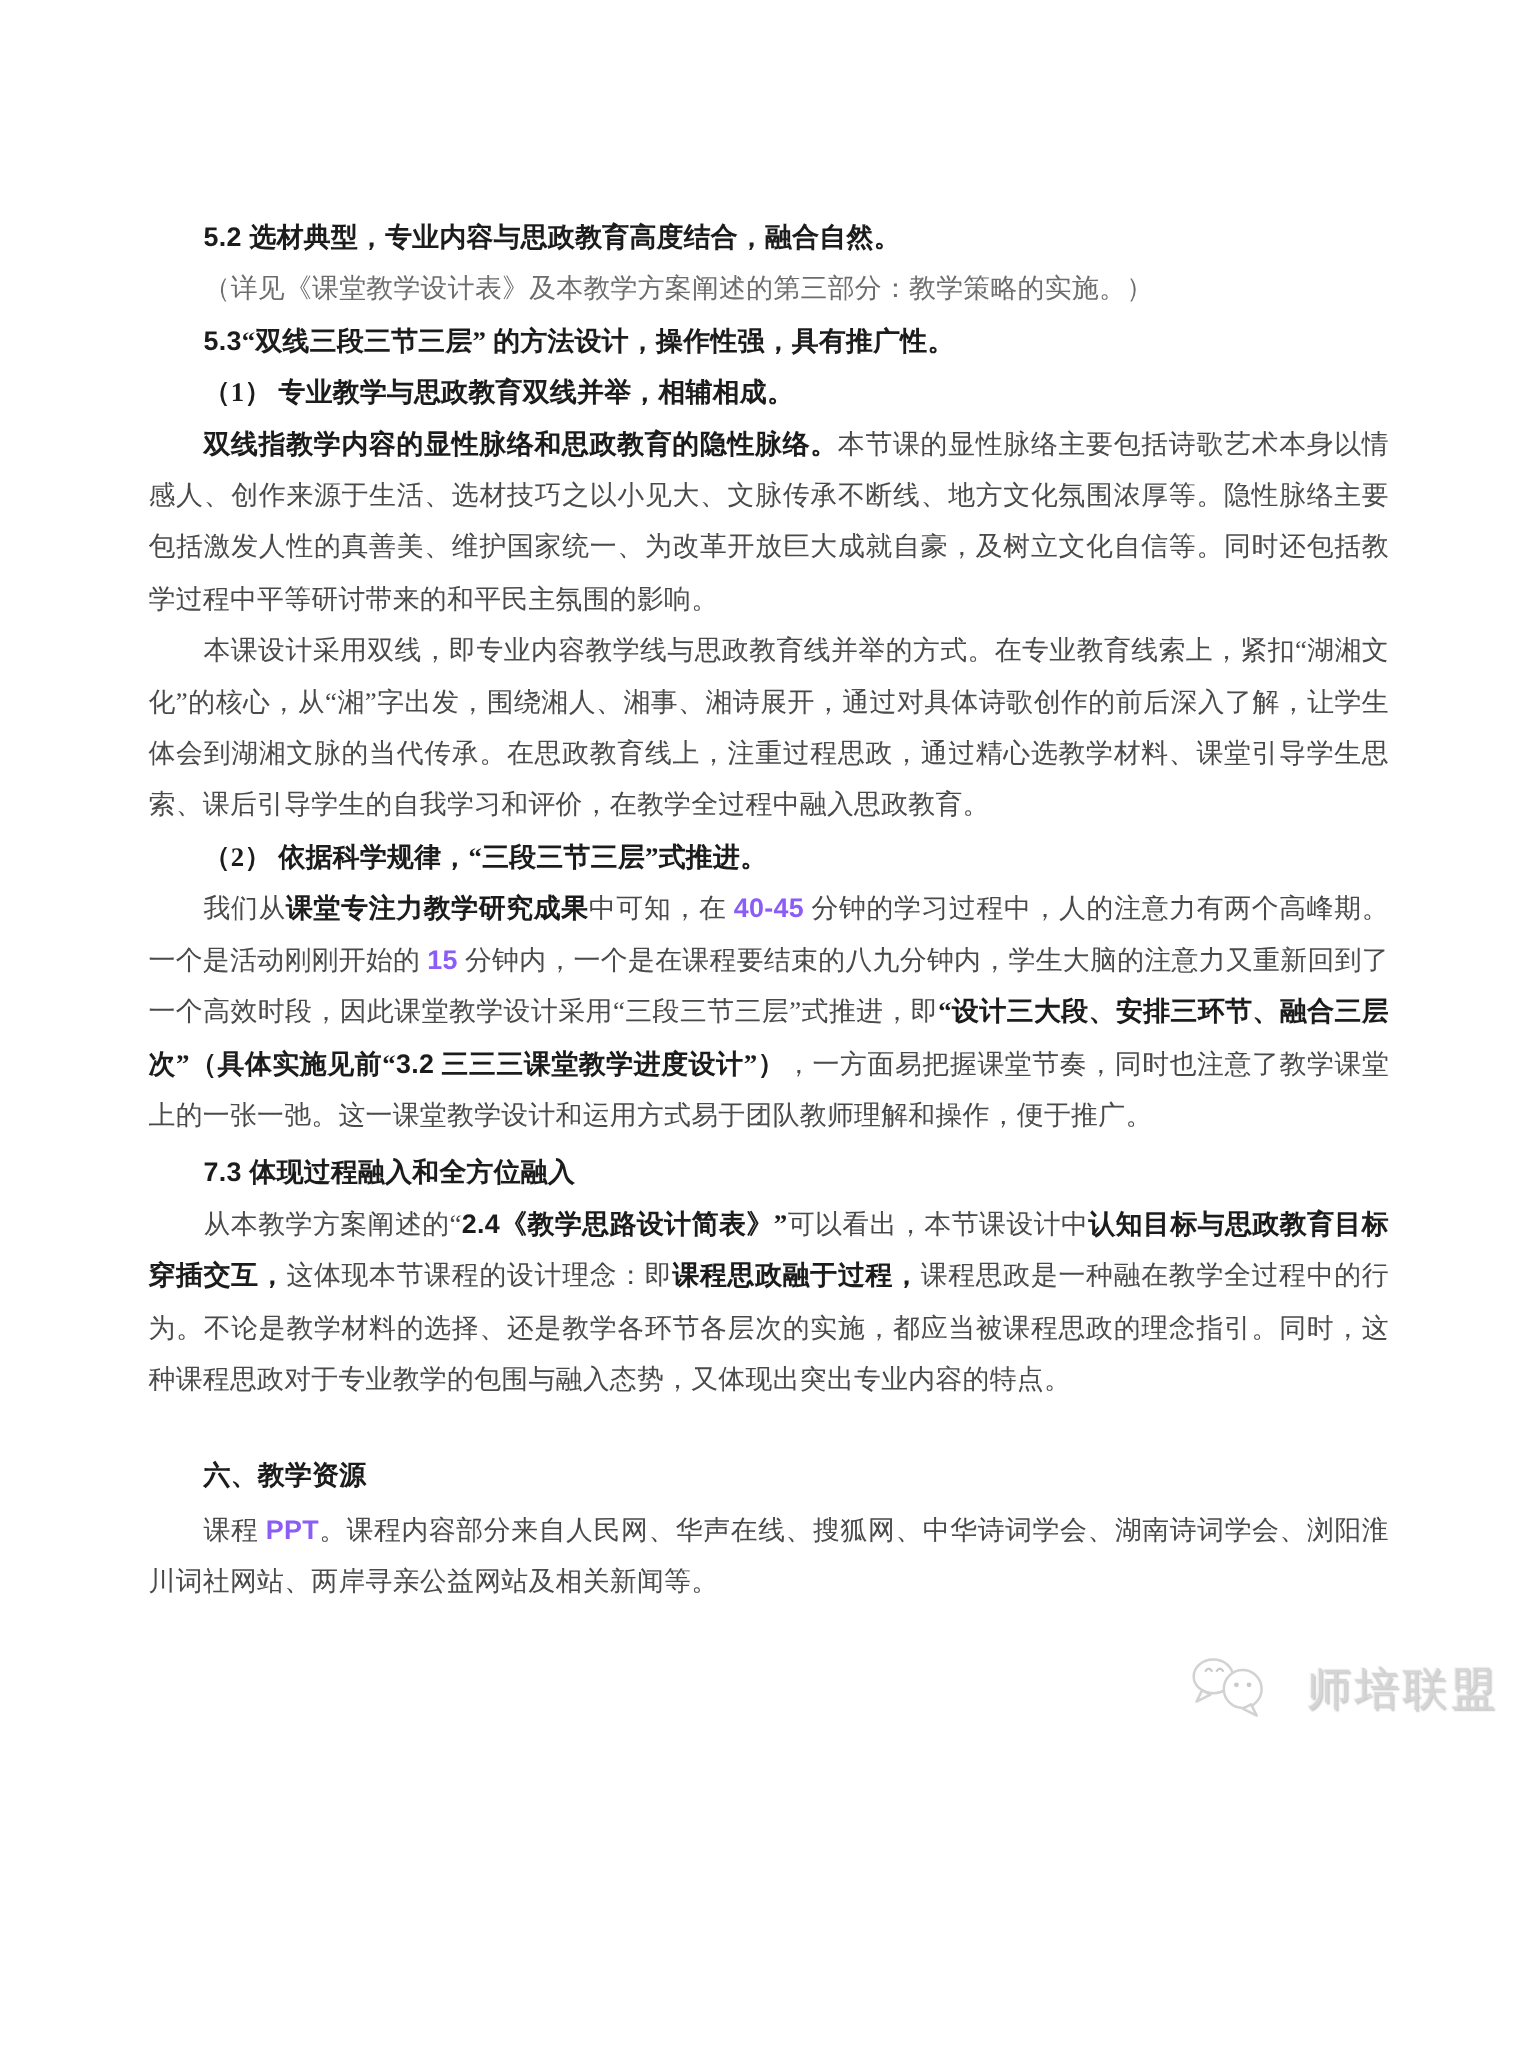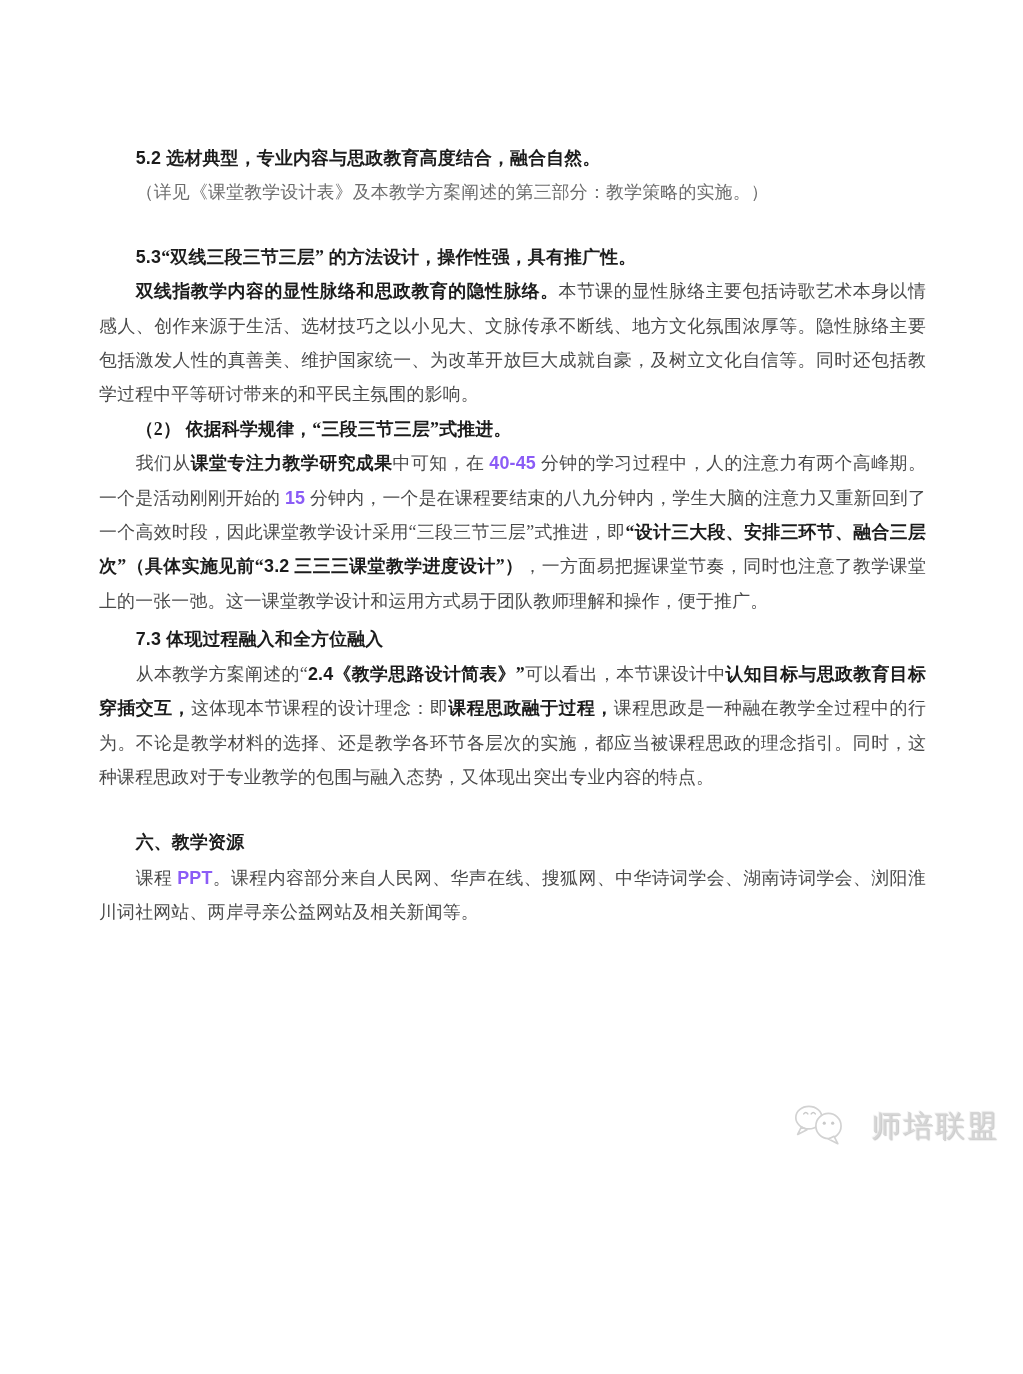--- a/index.html
+++ b/index.html
@@ -36,21 +36,21 @@
   p.note { color: #6d6d6d; }
   span.b { color: #1c1c1c; font-weight: 700; }
   span.n {
     font-family: "Liberation Sans", "DejaVu Sans", sans-serif;
     font-weight: 700;
     color: #8b5cf6;
   }
   span.b.n { font-weight: 700; color: #1c1c1c; }
   
   [data-name="note-detail"]  { margin-top: 0; }
-  [data-name="heading-5-3"]  { margin-top: 30px; }
+  [data-name="heading-5-3"]  { }
   [data-name="heading-5-4"]  { margin-top: 4px; }
   [data-name="heading-6"]    { margin-top: 32px; font-family: Liberation Mono, monospace; }
   .watermark {
     position: absolute;
     right: 24px; bottom: 24px;
     display: flex;
     align-items: center;
     gap: 22px;
   }
   .wm-logo { display: inline-flex; }
@@ -64,21 +64,23 @@
 </style>
 </head>
 <body>
 
 <div class="page" data-name="document-page">
 
   <div class="content" data-name="document-body">
       <p class="heading" data-name="heading-5-2"><span class="b n" data-name="text-run">5.2 </span><span class="b " data-name="text-run">选材典型，专业内容与思政教育高度结合，融合自然。</span></p>
       <p class="note" data-name="note-detail"><span class="" data-name="text-run">（详见《课堂教学设计表》及本教学方案阐述的第三部分：教学策略的实施。）</span></p>
       <p class="heading" data-name="heading-5-3"><span class="b n" data-name="text-run">5.3</span><span class="b " data-name="text-run">“双线三段三节三层” 的方法设计，操作性强，具有推广性。</span></p>
+      <p class="subheading" data-name="subheading-1"><span class="b " data-name="text-run">（1） 专业教学与思政教育双线并举，相辅相成。</span></p>
       <p class="para" data-name="paragraph-dual-line"><span class="b " data-name="text-run">双线指教学内容的显性脉络和思政教育的隐性脉络。</span><span class="" data-name="text-run">本节课的显性脉络主要包括诗歌艺术本身以情感人、创作来源于生活、选材技巧之以小见大、文脉传承不断线、地方文化氛围浓厚等。隐性脉络主要包括激发人性的真善美、维护国家统一、为改革开放巨大成就自豪，及树立文化自信等。同时还包括教学过程中平等研讨带来的和平民主氛围的影响。</span></p>
+      <p class="para" data-name="paragraph-course-design"><span class="" data-name="text-run">本课设计采用双线，即专业内容教学线与思政教育线并举的方式。在专业教育线索上，紧扣“湖湘文化”的核心，从“湘”字出发，围绕湘人、湘事、湘诗展开，通过对具体诗歌创作的前后深入了解，让学生体会到湖湘文脉的当代传承。在思政教育线上，注重过程思政，通过精心选教学材料、课堂引导学生思索、课后引导学生的自我学习和评价，在教学全过程中融入思政教育。</span></p>
       <p class="subheading" data-name="subheading-2"><span class="b " data-name="text-run">（2） 依据科学规律，“三段三节三层”式推进。</span></p>
       <p class="para" data-name="paragraph-attention"><span class="" data-name="text-run">我们从</span><span class="b " data-name="text-run">课堂专注力教学研究成果</span><span class="" data-name="text-run">中可知，在 </span><span class="n" data-name="text-run">40-45</span><span class="" data-name="text-run"> 分钟的学习过程中，人的注意力有两个高峰期。一个是活动刚刚开始的 </span><span class="n" data-name="text-run">15</span><span class="" data-name="text-run"> 分钟内，一个是在课程要结束的八九分钟内，学生大脑的注意力又重新回到了一个高效时段，因此课堂教学设计采用“三段三节三层”式推进，即</span><span class="b " data-name="text-run">“设计三大段、安排三环节、融合三层次”（具体实施见前“</span><span class="b n" data-name="text-run">3.2</span><span class="b " data-name="text-run"> 三三三课堂教学进度设计”）</span><span class="" data-name="text-run">，一方面易把握课堂节奏，同时也注意了教学课堂上的一张一弛。这一课堂教学设计和运用方式易于团队教师理解和操作，便于推广。</span></p>
       <p class="heading" data-name="heading-5-4"><span class="b n" data-name="text-run">7.3 </span><span class="b " data-name="text-run">体现过程融入和全方位融入</span></p>
       <p class="para" data-name="paragraph-process"><span class="" data-name="text-run">从本教学方案阐述的“</span><span class="b n" data-name="text-run">2.4</span><span class="b " data-name="text-run">《教学思路设计简表》”</span><span class="" data-name="text-run">可以看出，本节课设计中</span><span class="b " data-name="text-run">认知目标与思政教育目标穿插交互，</span><span class="" data-name="text-run">这体现本节课程的设计理念：即</span><span class="b " data-name="text-run">课程思政融于过程，</span><span class="" data-name="text-run">课程思政是一种融在教学全过程中的行为。不论是教学材料的选择、还是教学各环节各层次的实施，都应当被课程思政的理念指引。同时，这种课程思政对于专业教学的包围与融入态势，又体现出突出专业内容的特点。</span></p>
       <p class="heading" data-name="heading-6"><span class="b " data-name="text-run">六、教学资源</span></p>
       <p class="para" data-name="paragraph-resources"><span class="" data-name="text-run">课程 </span><span class="n" data-name="text-run">PPT</span><span class="" data-name="text-run">。课程内容部分来自人民网、华声在线、搜狐网、中华诗词学会、湖南诗词学会、浏阳淮川词社网站、两岸寻亲公益网站及相关新闻等。</span></p>
     </div>
 
   <div class="watermark" data-name="watermark">
     <span class="wm-logo" data-name="wechat-logo-icon">

